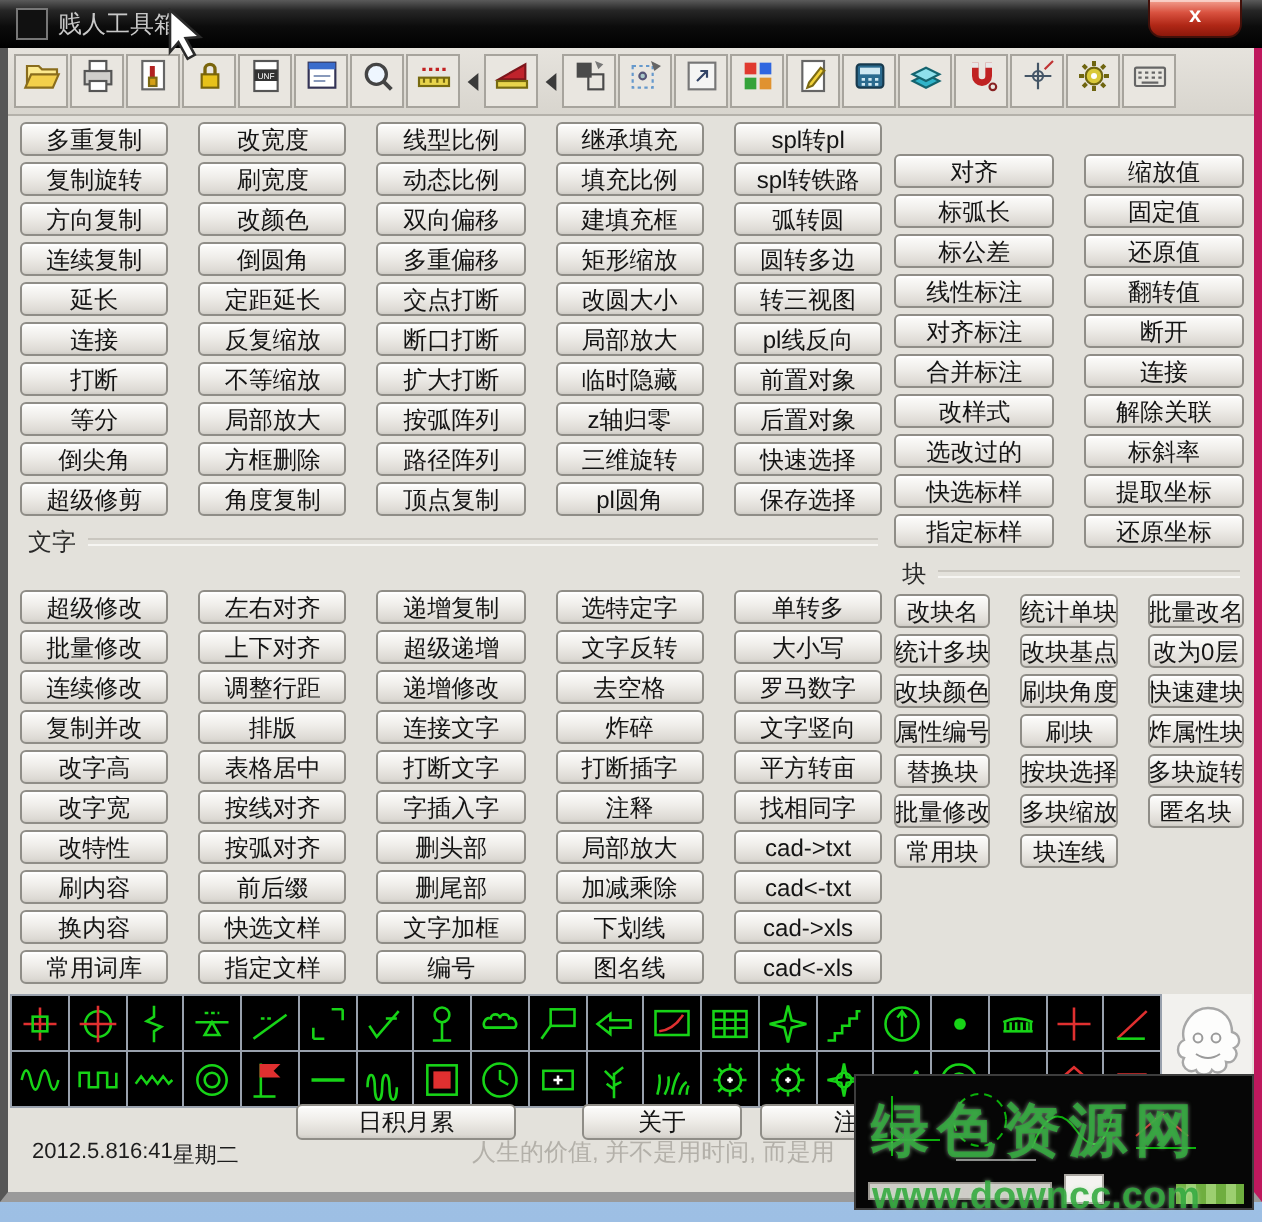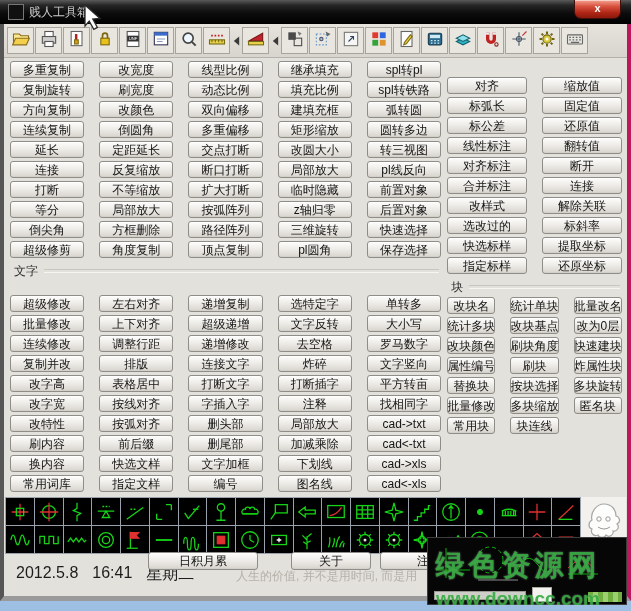--- a/index.html
+++ b/index.html
@@ -65,21 +65,21 @@
     display:grid;grid-template-columns:repeat(20,1fr);grid-auto-rows:27px;
     gap:1px;background:#99a1ad;padding:1px;width:576px;box-sizing:border-box;
   }
   .pcell{background:#000;display:flex;align-items:center;justify-content:center;cursor:pointer;}
   .ghost-area{flex:1;background:#f2f1ee;display:flex;align-items:flex-start;justify-content:center;padding-top:3px;}
   
   .statusbar{position:relative;height:37px;border-radius:16px;}
   .status-btns{position:absolute;left:144px;top:-2px;display:flex;gap:9px;z-index:3;}
   .status-btns .cmd{height:18px;}
   .sb1{width:110px;}.sb2{width:80px;margin-left:24px;}.sb3{width:98px;}
-  .date-line{position:absolute;left:12px;bottom:6px;font-size:16px;color:#1d1d1d;display:flex;gap:14px;}
+  .date-line{position:absolute;left:12px;bottom:6px;font-size:11px;color:#1d1d1d;display:flex;}
   .quote{
     position:absolute;left:232px;bottom:6px;width:196px;overflow:hidden;white-space:nowrap;
     font-size:12px;color:#b3b0a9;
   }
   
   .popup{
     position:absolute;left:427px;top:537px;width:200px;height:68px;z-index:10;
     background:#060606;border:1px solid #3d3d3d;box-sizing:border-box;overflow:hidden;
   }
   .popup .bar{position:absolute;left:6px;bottom:4px;width:90px;height:7px;background:#cfcdc8;border:1px solid #9b9892;}

